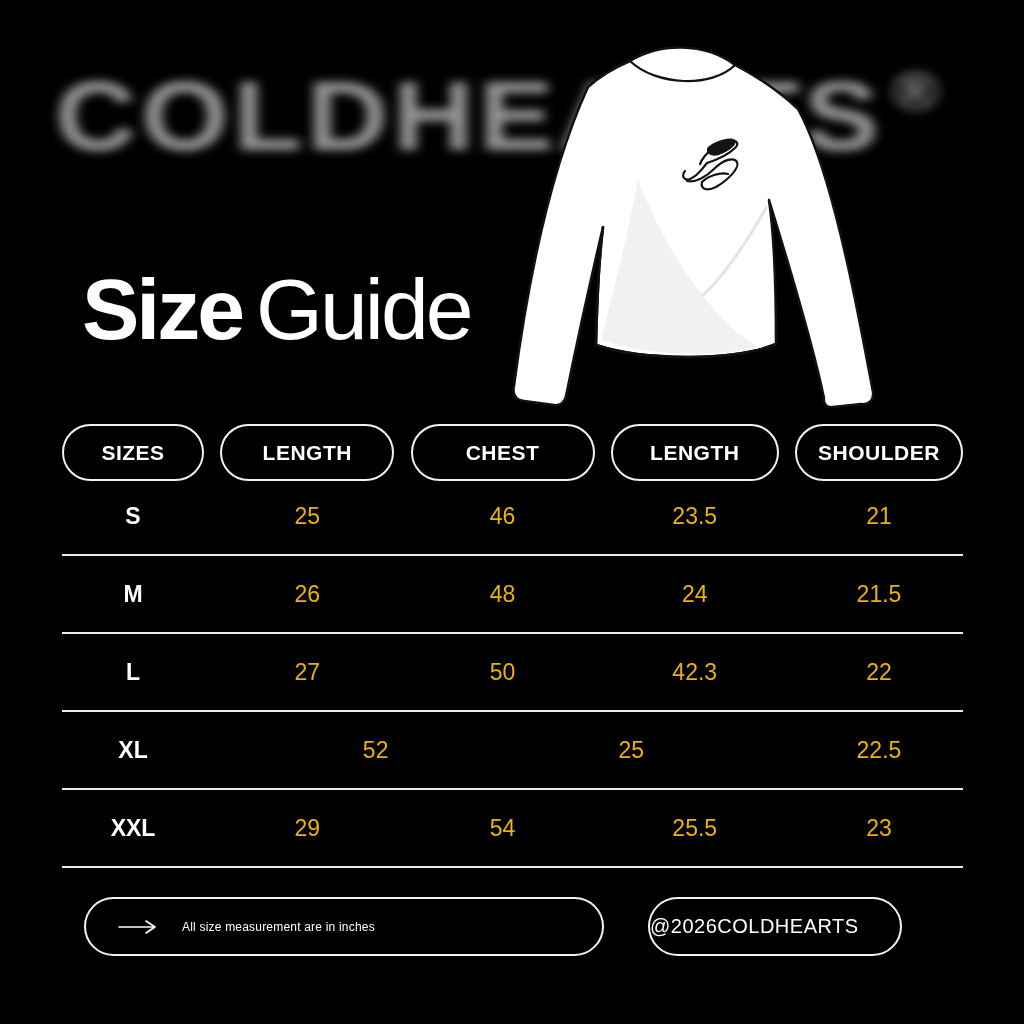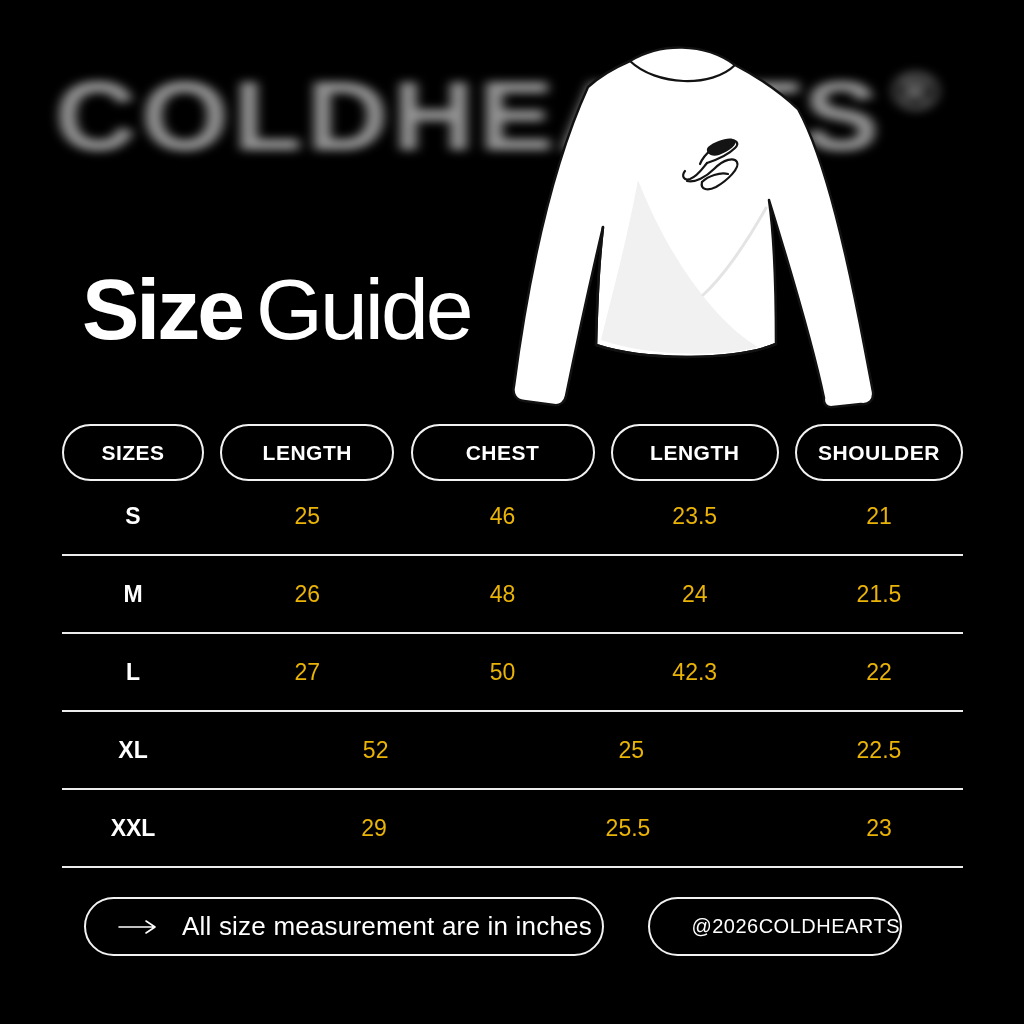--- a/index.html
+++ b/index.html
@@ -33,24 +33,24 @@
   .table{position:absolute;left:62px;top:478px;width:901px;z-index:3;}
   .row{height:76px;display:flex;justify-content:space-between;align-items:center;
        border-bottom:2px solid #ececec;}
   .cell{text-align:center;font-size:23px;color:#eab308;}
   .cell.c0{font-weight:700;color:#fff;}
 
   
   .note-pill{position:absolute;left:84px;top:897px;width:520px;height:59px;
              border:2px solid #f2f2f2;border-radius:32px;box-sizing:border-box;
              display:flex;align-items:center;padding-left:32px;gap:24px;z-index:3;}
-  .note-pill .note-text{font-size:26px;letter-spacing:.2px;text-align:right;}
+  .note-pill .note-text{font-size:12px;letter-spacing:.2px;text-align:right;}
   .handle-pill{position:absolute;left:648px;top:897px;width:254px;height:59px;
                border:2px solid #f2f2f2;border-radius:32px;box-sizing:border-box;
-               display:flex;align-items:center;justify-content:flex-end;
+               display:flex;align-items:center;justify-content:flex-start;
                font-size:20px;letter-spacing:.5px;z-index:3;}
 </style>
 </head>
 <body>
 
 <div class="canvas">
 
   <div class="wordmark"><span>COLDHEARTS</span><span class="reg">®</span></div>
 
   <svg class="shirt" viewBox="0 0 440 405">
@@ -108,20 +108,21 @@
     </div>
     <div class="row">
       <div class="cell c0 w0">XL</div>
       <div class="cell w2">52</div>
       <div class="cell w3">25</div>
       <div class="cell w4">22.5</div>
     </div>
     <div class="row">
       <div class="cell c0 w0">XXL</div>
       <div class="cell w1">29</div>
+      <div class="cell w2">54</div>
       <div class="cell w3">25.5</div>
       <div class="cell w4">23</div>
     </div>
   </div>
 
   <div class="note-pill">
     <svg width="40" height="16" viewBox="0 0 40 16">
       <path d="M1,8 H36 M28,2 L37,8 L28,14" fill="none" stroke="#ffffff" stroke-width="1.6" stroke-linecap="round" stroke-linejoin="round"></path>
     </svg>
     <span class="note-text">All size measurement are in inches</span>

